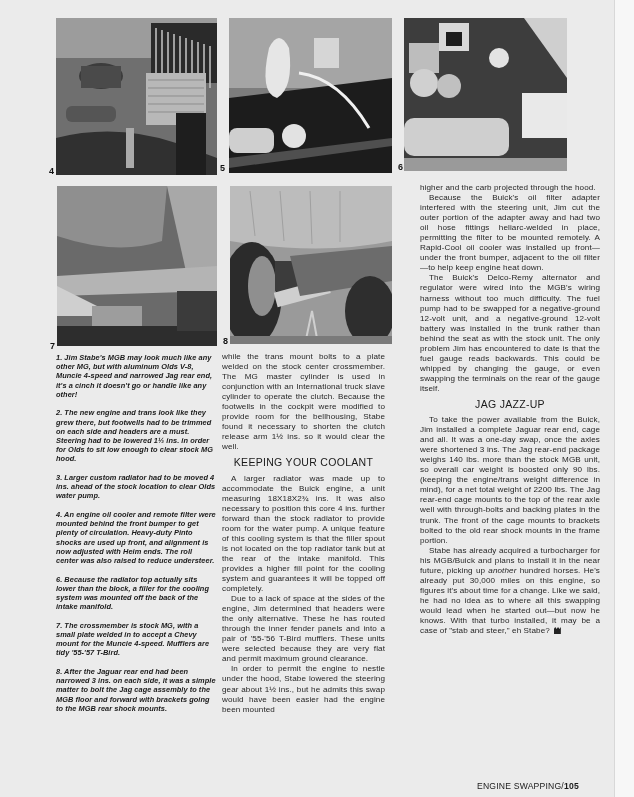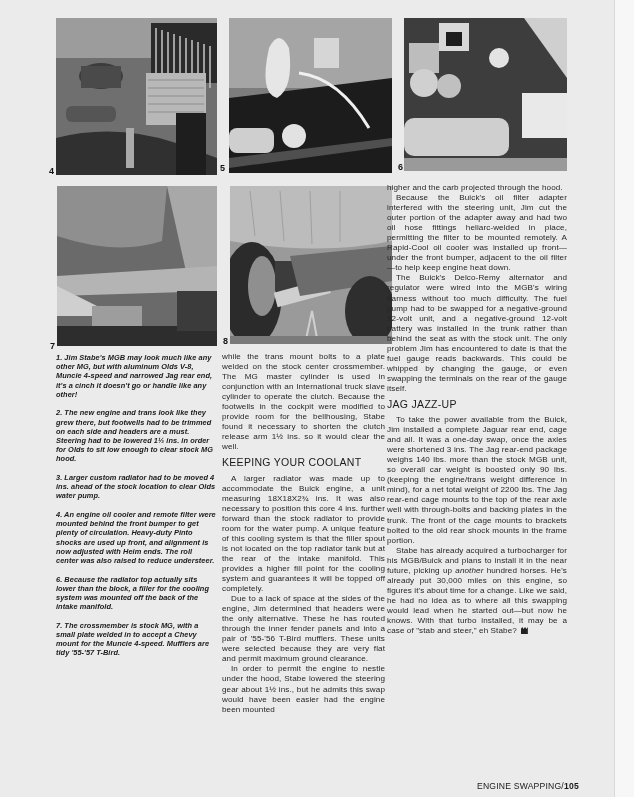--- a/index.html
+++ b/index.html
@@ -30,24 +30,24 @@
   }
   .captions p { margin: 0 0 9.4px 0; }
   .col {
     position: absolute; font-size: 8.1px; line-height: 10.05px;
     color: #262626; text-align: justify; letter-spacing: 0.1px;
   }
   .col p { margin: 0; text-indent: 9px; }
   .col p.noindent { text-indent: 0; }
   .col h2 {
     margin: 5px 0 6px 0; font-size: 10.5px; font-weight: normal;
-    text-align: left; letter-spacing: 0.3px; color: #1a1a1a;
+    text-align: center; letter-spacing: 0.3px; color: #1a1a1a;
   }
   .col2 { left: 222px; top: 352px; width: 163px; }
-  .col3 { left: 387px; top: 183px; width: 180px; }
+  .col3 { left: 420px; top: 183px; width: 180px; }
   .endmark {
     display: inline-block; width: 7px; height: 7px; background: #222;
     margin-left: 4px; vertical-align: -1px;
     clip-path: polygon(0 30%, 20% 0, 40% 30%, 60% 0, 80% 30%, 100% 0, 100% 100%, 0 100%);
   }
   .folio {
     position: absolute; left: 477px; top: 781px; font-size: 8.6px;
     color: #1a1a1a; letter-spacing: 0.2px;
   }
   .folio b { font-weight: bold; }
@@ -160,20 +160,21 @@
   </div>
   <span class="photo-num" style="left:223px;top:336px;">8</span>
 
   <div class="captions">
     <p>1. Jim Stabe's MGB may look much like any other MG, but with aluminum Olds V-8, Muncie 4-speed and narrowed Jag rear end, it's a cinch it doesn't go or handle like any other!</p>
     <p>2. The new engine and trans look like they grew there, but footwells had to be trimmed on each side and headers are a must. Steering had to be lowered 1½ ins. in order for Olds to sit low enough to clear stock MG hood.</p>
     <p>3. Larger custom radiator had to be moved 4 ins. ahead of the stock location to clear Olds water pump.</p>
     <p>4. An engine oil cooler and remote filter were mounted behind the front bumper to get plenty of circulation. Heavy-duty Pinto shocks are used up front, and alignment is now adjusted with Heim ends. The roll center was also raised to reduce understeer.</p>
     <p>6. Because the radiator top actually sits lower than the block, a filler for the cooling system was mounted off the back of the intake manifold.</p>
     <p>7. The crossmember is stock MG, with a small plate welded in to accept a Chevy mount for the Muncie 4-speed. Mufflers are tidy '55-'57 T-Bird.</p>
+    <p>8. After the Jaguar rear end had been narrowed 3 ins. on each side, it was a simple matter to bolt the Jag cage assembly to the MGB floor and forward with brackets going to the MGB rear shock mounts.</p>
   </div>
 
   <div class="col col2">
     <p class="noindent">while the trans mount bolts to a plate welded on the stock center crossmember. The MG master cylinder is used in conjunction with an International truck slave cylinder to operate the clutch. Because the footwells in the cockpit were modified to provide room for the bellhousing, Stabe found it necessary to shorten the clutch release arm 1½ ins. so it would clear the well.</p>
     <h2>KEEPING YOUR COOLANT</h2>
     <p>A larger radiator was made up to accommodate the Buick engine, a unit measuring 18X18X2¾ ins. It was also necessary to position this core 4 ins. further forward than the stock radiator to provide room for the water pump. A unique feature of this cooling system is that the filler spout is not located on the top radiator tank but at the rear of the intake manifold. This provides a higher fill point for the cooling system and guarantees it will be topped off completely.</p>
     <p>Due to a lack of space at the sides of the engine, Jim determined that headers were the only alternative. These he has routed through the inner fender panels and into a pair of '55-'56 T-Bird mufflers. These units were selected because they are very flat and permit maximum ground clearance.</p>
     <p>In order to permit the engine to nestle under the hood, Stabe lowered the steering gear about 1½ ins., but he admits this swap would have been easier had the engine been mounted</p>
   </div>
 

